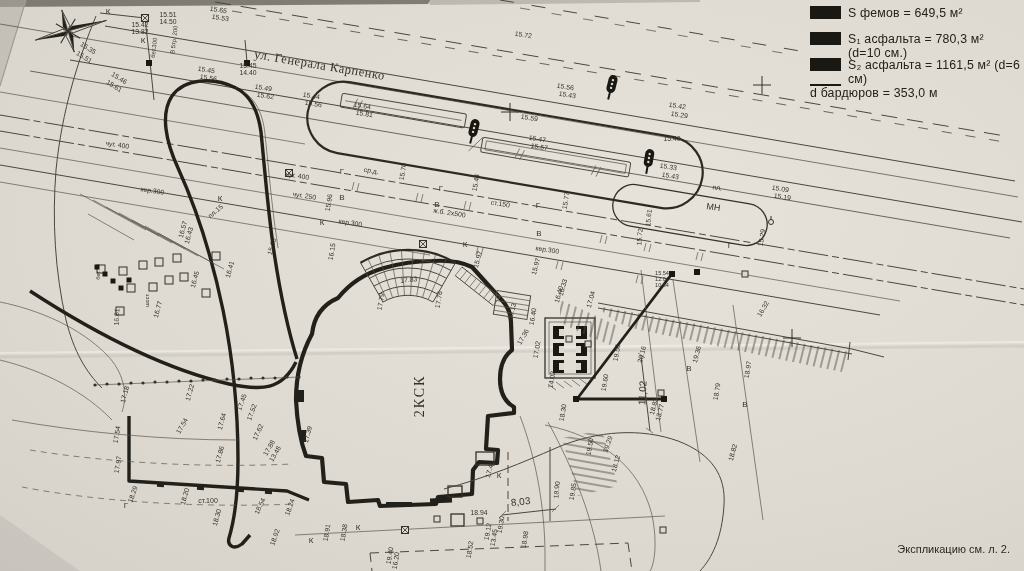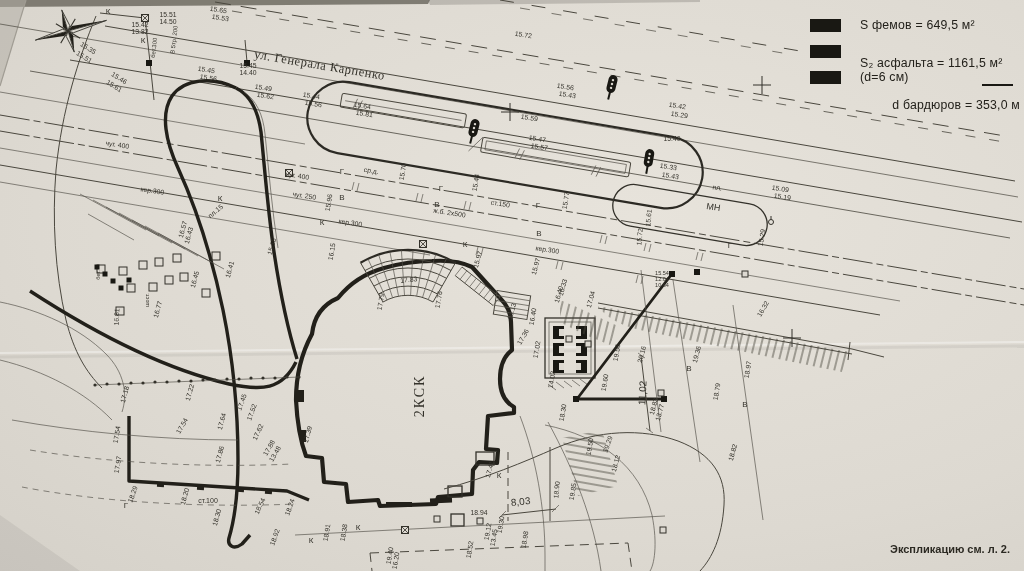--- a/index.html
+++ b/index.html
@@ -15,25 +15,25 @@
   .med{stroke:#2c2a24;stroke-width:2.2;fill:none;}
   .thick{stroke:#22201a;stroke-width:4.2;fill:none;stroke-linejoin:round;}
   .thick2{stroke:#22201a;stroke-width:3.4;fill:none;stroke-linejoin:round;}
   .thin-dark{stroke:#33312a;stroke-width:1.3;fill:none;}
   text{fill:#34322b;}
   .legend{
     position:absolute;left:810px;top:6px;width:210px;
     display:flex;flex-direction:column;
     color:#23211b;font-size:12.3px;letter-spacing:.2px;
   }
-  .legend .row{display:flex;align-items:flex-end;height:26px;gap:12px;}
+  .legend .row{display:flex;align-items:flex-start;height:26px;}
   .legend .row.line-row{height:21px;flex-direction:column;}
   .legend .sw{width:31px;height:13px;margin-right:7px;flex:0 0 auto;background:#191813;}
   .legend .sw.line{height:0;background:none;border-top:2px solid #191813;}
-  .note{position:absolute;right:14px;bottom:16px;font-size:11px;color:#2b2922;font-weight:bold;}
+  .note{position:absolute;right:14px;bottom:16px;font-size:11px;color:#2b2922;}
 </style>
 </head>
 <body>
 
 <div class="stage">
 <svg width="1024" height="571" viewBox="0 0 1024 571">
   <defs>
     <pattern id="hA" width="7" height="26" patternUnits="userSpaceOnUse" patternTransform="rotate(14)">
       <line x1="3" y1="0" x2="3" y2="26" stroke="#4a473e" stroke-width="1"></line>
     </pattern>
@@ -512,20 +512,21 @@
       </g>
 </svg>
 
 <div class="legend">
   <div class="row">
         <span class="sw"></span>
         <span>S фемов = 649,5 м²</span>
       </div>
   <div class="row">
         <span class="sw"></span>
+        <span>S₁ асфальта = 780,3 м² (d=10 см.)</span>
       </div>
   <div class="row">
         <span class="sw"></span>
         <span>S₂ асфальта = 1161,5 м² (d=6 см)</span>
       </div>
   <div class="row line-row">
         <span class="sw line"></span>
         <span>d бардюров = 353,0 м</span>
       </div>
 </div>

